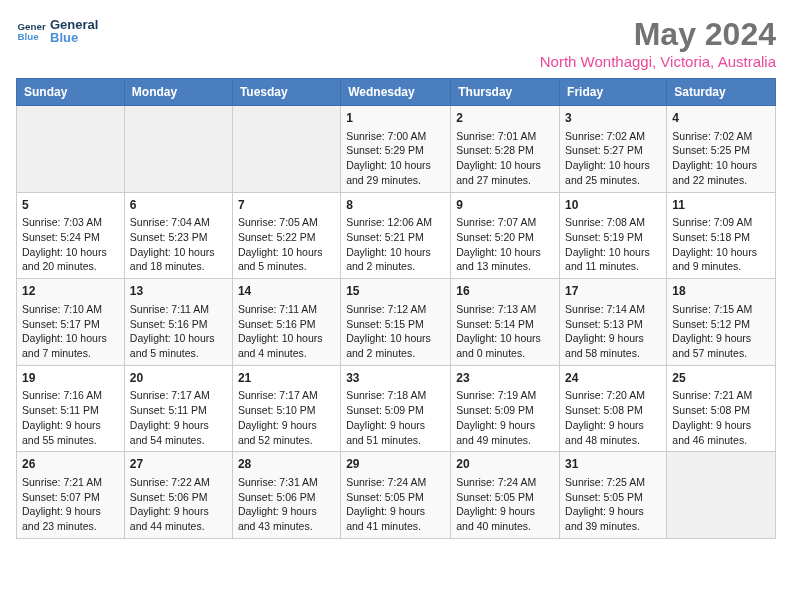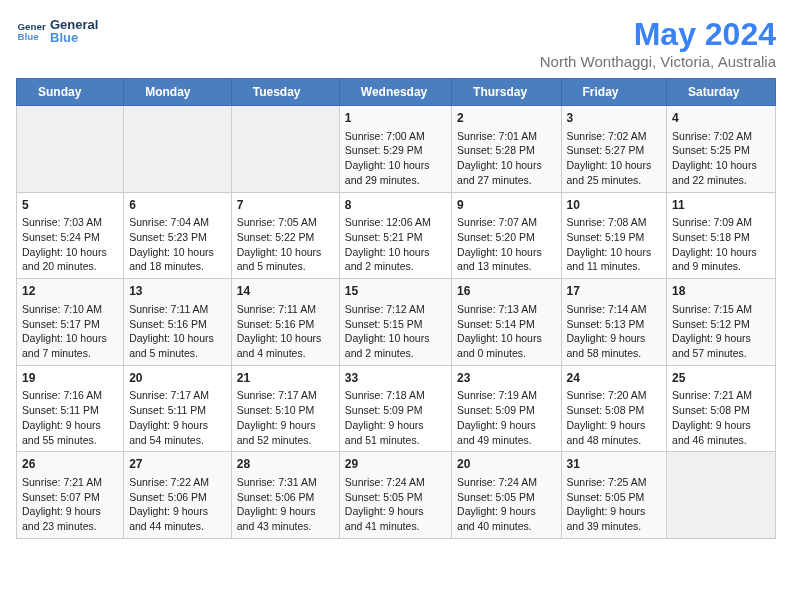--- a/index.html
+++ b/index.html
@@ -24,36 +24,36 @@
     .logo-icon {
       width: 30px;
       height: 30px;
     }
     .title-block {
       text-align: right;
     }
     .main-title {
       font-size: 32px;
       font-weight: bold;
-      color: #3b82f6;
+      color: #737373;
     }
     .subtitle {
       font-size: 15px;
-      color: #737373;
+      color: #ec4899;
     }
     table {
       width: 100%;
       border-collapse: collapse;
       font-size: 11px;
     }
     thead tr th {
       background: #4a7ebf;
       color: #fff;
       text-align: left;
-      padding: 6px 21px;
+      padding: 6px 7px;
       font-size: 12px;
       font-weight: bold;
       border: 1px solid #3a6eaf;
     }
     tbody tr td {
       border: 1px solid #ccc;
       vertical-align: top;
       padding: 4px 5px;
       height: 80px;
       width: 113px;

